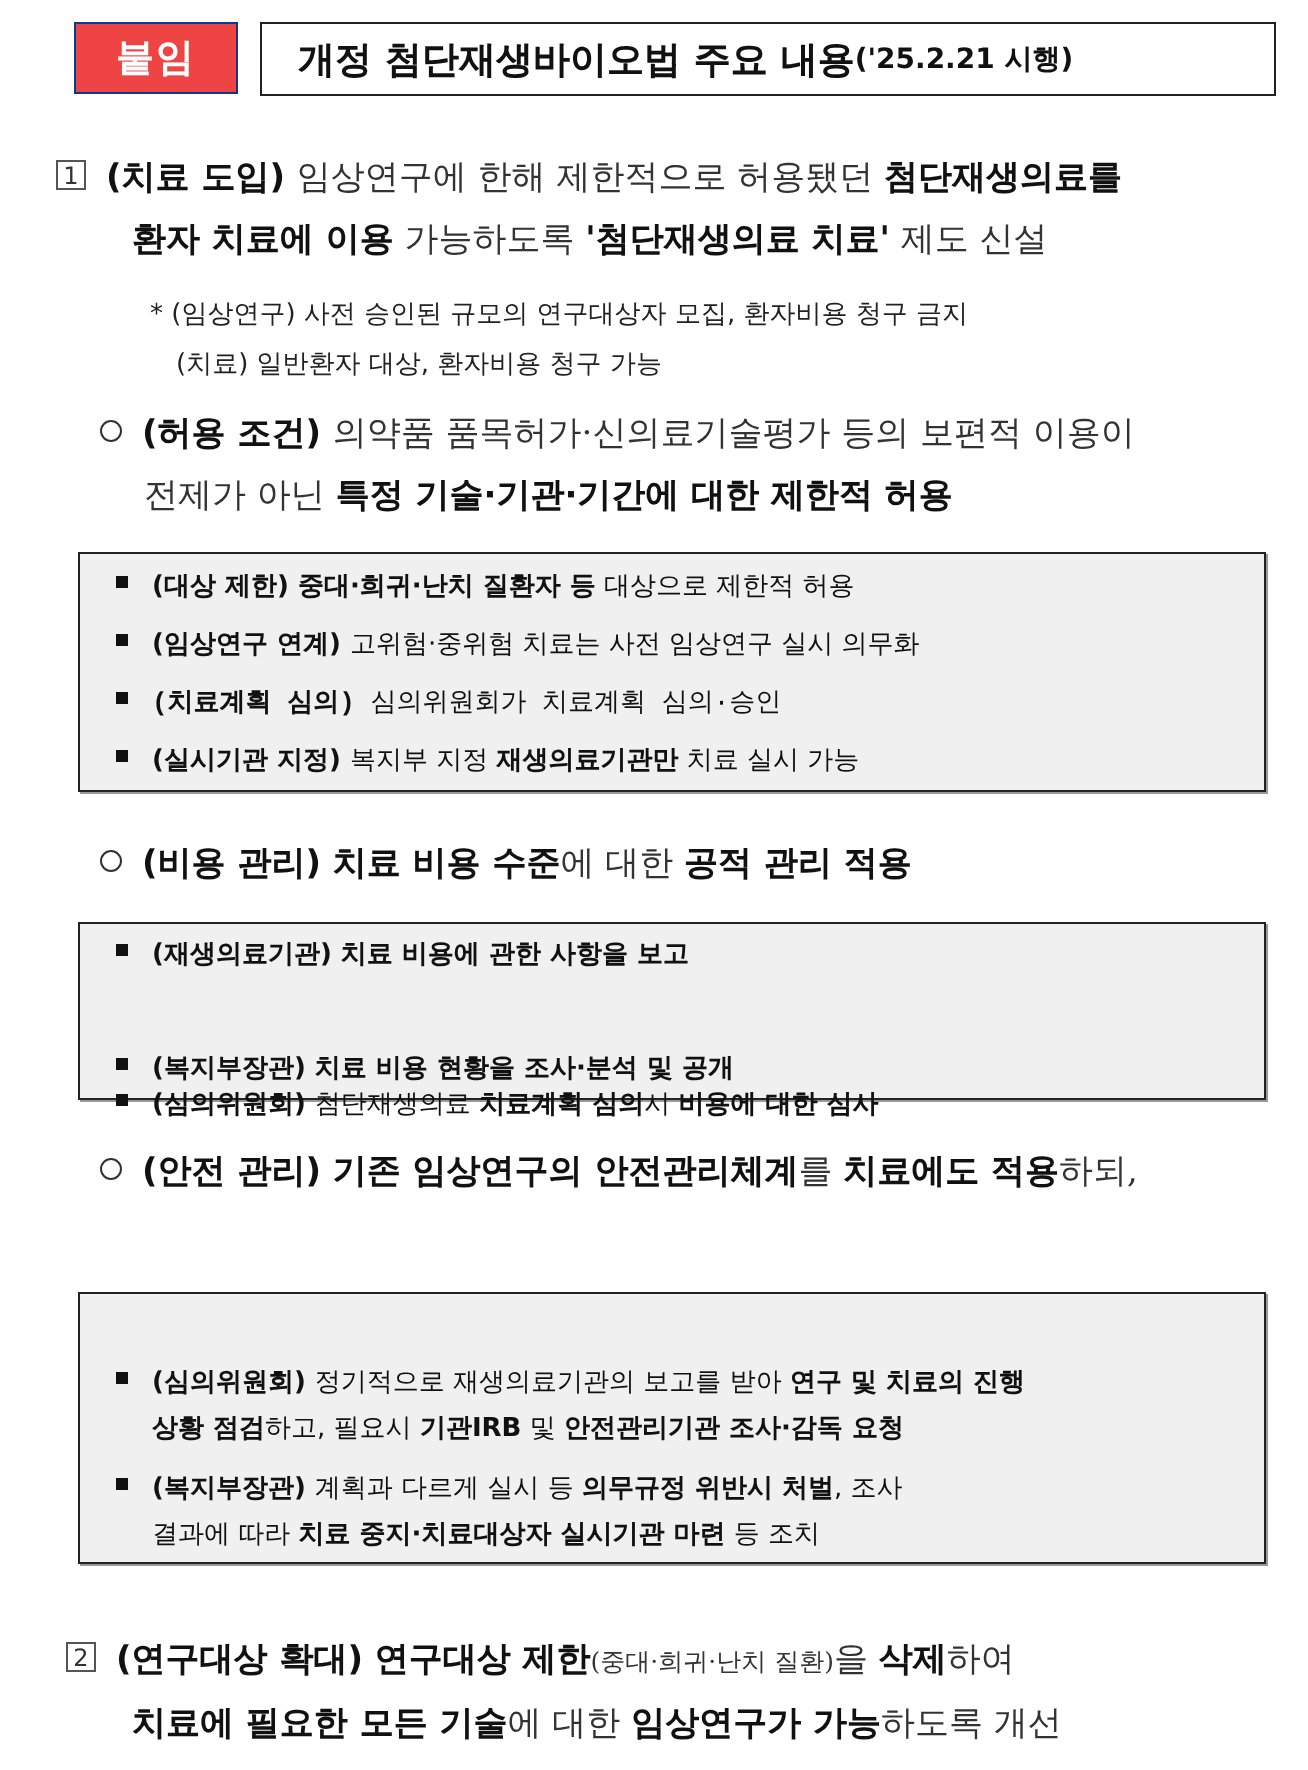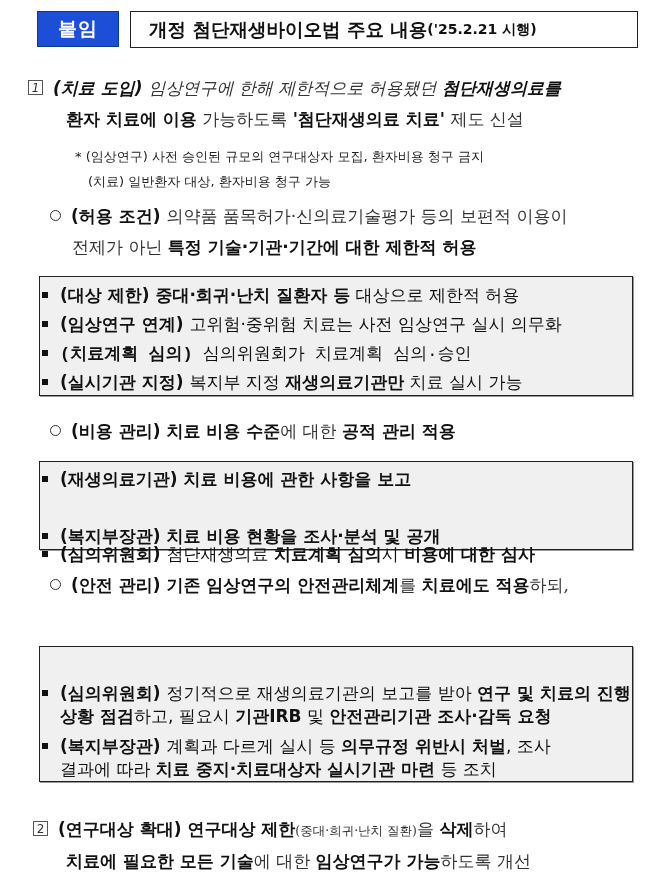--- a/index.html
+++ b/index.html
@@ -1,54 +1,54 @@
 <!DOCTYPE html>
 <html><head>
 <meta charset="utf-8">
 <style>
   html, body { margin:0; padding:0; background:#ffffff; }
   body { width:654px; height:885px; position:relative; overflow:hidden;
          font-family:"DejaVu Sans","Liberation Sans",sans-serif; color:#111; }
   .abs { position:absolute; }
 
   
-  .tag-box { left:37px; top:11px; width:82px; height:36px; background:#1d4ed8;
+  .tag-box { left:37px; top:11px; width:82px; height:36px; background:#ef4444;
              border:1px solid #0b3a8a; color:#fff; font-weight:bold; font-size:19px;
              display:flex; align-items:center; justify-content:center; box-sizing:border-box; letter-spacing:1px; }
   .title-box { left:130px; top:11px; width:508px; height:37px; border:1.5px solid #222;
                box-sizing:border-box; display:flex; align-items:center; padding-left:18px;
                font-weight:bold; font-size:18.5px; white-space:nowrap; }
   .title-box .sub { font-size:14px; font-weight:bold; }
 
   .line { white-space:nowrap; }
   .lg { font-size:17px; }
   .sm { font-size:13px; }
   .b  { font-weight:bold; }
   .light { font-family:"DejaVu Serif","Liberation Serif",serif; font-weight:normal; color:#333; }
   .numbox { display:inline-block; width:15px; height:15px; border:1px solid #555; font-size:12px;
             line-height:14px; text-align:center; margin-right:10px; vertical-align:2px; color:#333; font-weight:normal; box-sizing:border-box; }
   .circle { display:inline-block; width:11px; height:11px; border:1.2px solid #333; border-radius:50%;
             margin-right:10px; vertical-align:1px; box-sizing:border-box; }
 
   .gbox { left:39px; width:594px; background:#f0f0f0; border:1.5px solid #222; box-sizing:border-box;
           box-shadow:1px 1px 0 #999; }
-  .gitem { position:absolute; left:2px; font-size:17px; white-space:nowrap; }
+  .gitem { position:absolute; left:18px; font-size:13px; white-space:nowrap; }
   .sq { display:inline-block; width:6px; height:6px; background:#111; margin-right:12px; vertical-align:3px; }
   .cont { padding-left:18px; }
 </style>
 </head>
 <body>
 
 <div class="abs tag-box">붙임</div>
 <div class="abs title-box">
   <span>개정 첨단재생바이오법 주요 내용</span>
     <span class="sub">('25.2.21 시행)</span>
 </div>
 
-<div class="abs line lg" style="left:28px;top:77px;font-style:italic;">
+<div class="abs line lg" style="left:28px;top:77px;">
   <span class="numbox">1</span><span><span class="b">(치료 도입) </span><span class="light">임상연구에 한해 제한적으로 허용됐던 </span><span class="b">첨단재생의료를</span></span>
 </div>
 <div class="abs line lg" style="left:66px;top:108px;"><span><span class="b">환자 치료에 이용</span><span class="light"> 가능하도록 </span><span class="b">'첨단재생의료 치료'</span><span class="light"> 제도 신설</span></span></div>
 <div class="abs line sm" style="left:75px;top:148px;color:#222;">* (임상연구) 사전 승인된 규모의 연구대상자 모집, 환자비용 청구 금지</div>
 <div class="abs line sm" style="left:88px;top:173px;color:#222;">(치료) 일반환자 대상, 환자비용 청구 가능</div>
 
 <div class="abs line lg" style="left:50px;top:205px;">
   <span class="circle"></span><span><span class="b">(허용 조건) </span><span class="light">의약품 품목허가·신의료기술평가 등의 보편적 이용이</span></span>
 </div>
 <div class="abs line lg" style="left:72px;top:236px;"><span><span class="light">전제가 아닌 </span><span class="b">특정 기술·기관·기간에 대한 제한적 허용</span></span></div>

